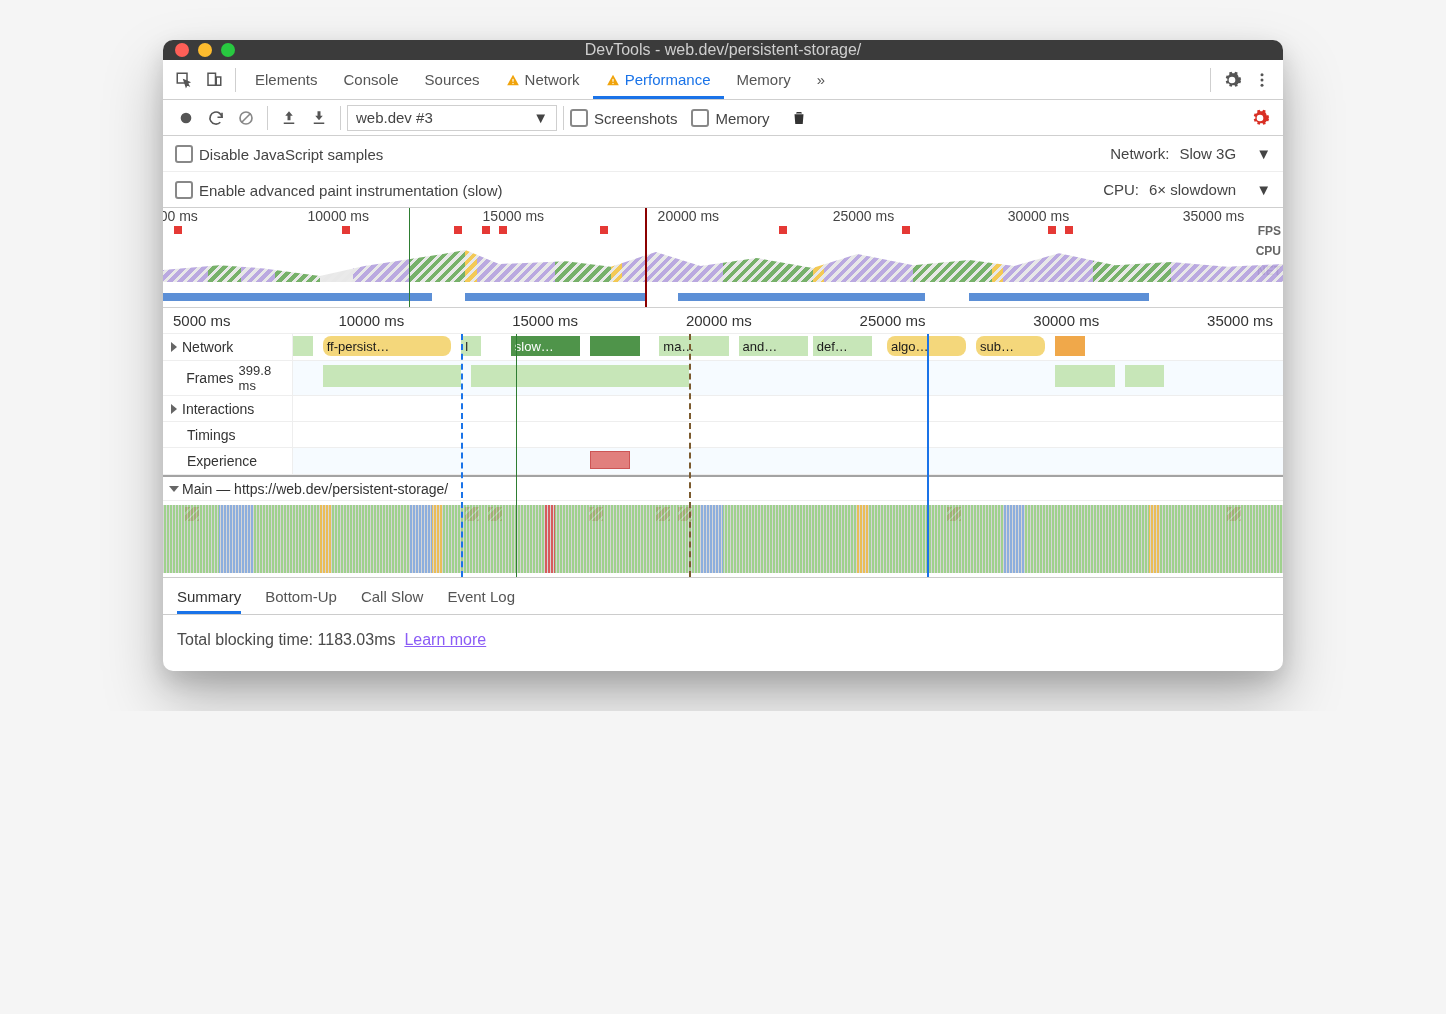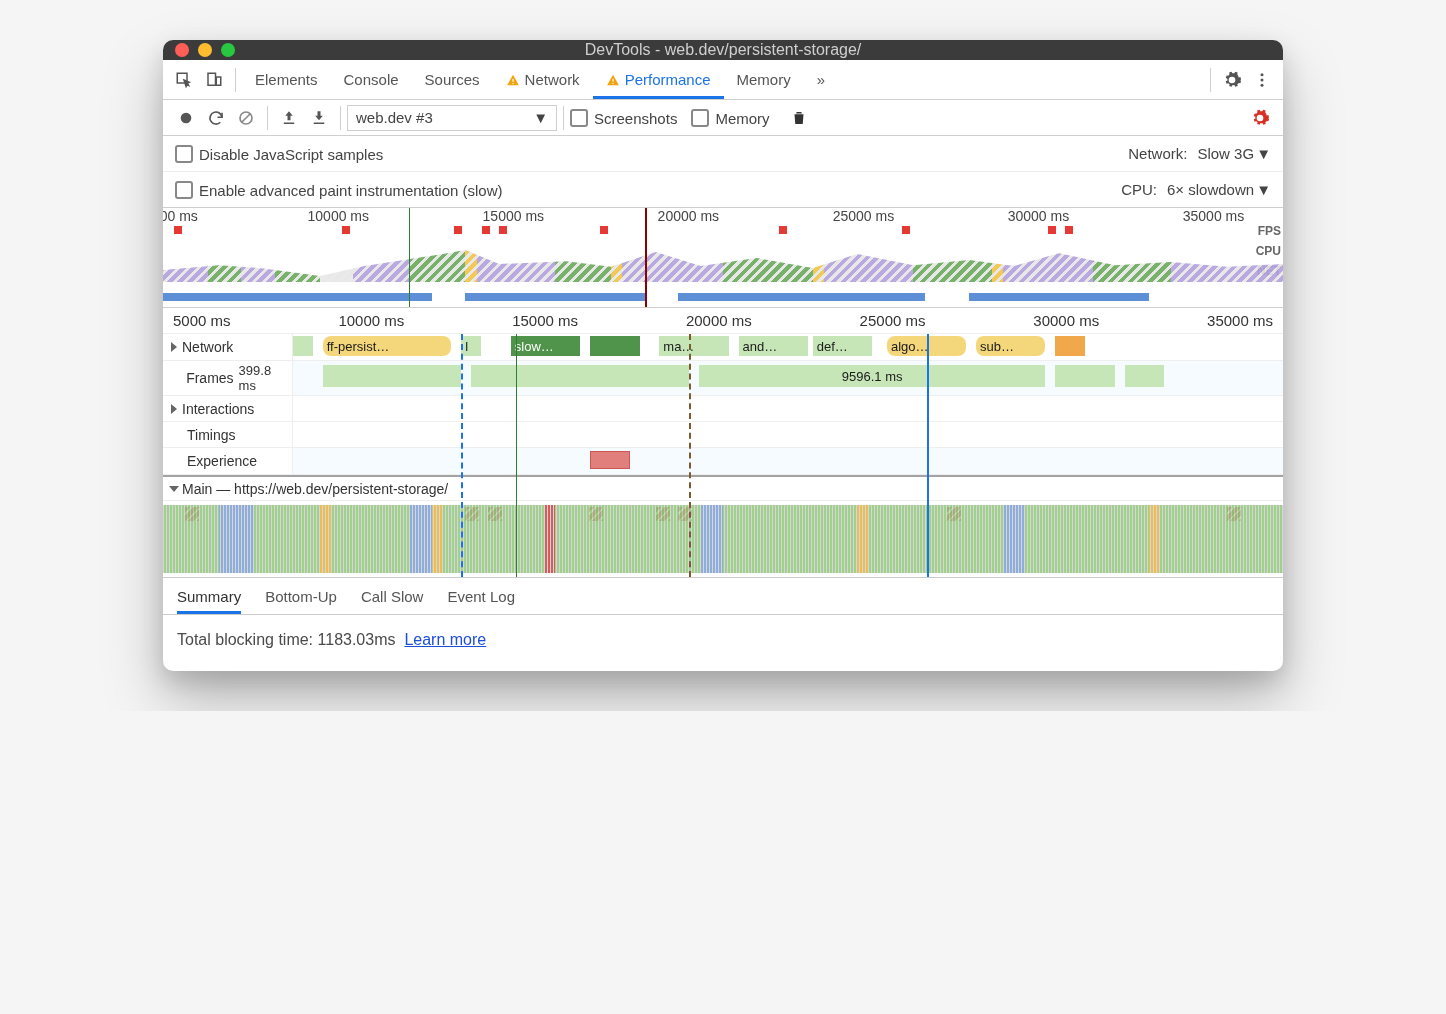--- a/index.html
+++ b/index.html
@@ -89,21 +89,21 @@
   .cb-label { display: inline-flex; align-items: flex-end; color: #444; margin-right: 14px; }
   
   .options-row {
     display: flex; align-items: center;
     padding: 6px 12px;
     border-bottom: 1px solid #eee;
     color: #444;
     min-height: 36px;
   }
   .options-row .right { margin-left: auto; display: flex; align-items: center; gap: 10px; }
-  .dd { display: inline-flex; align-items: center; gap: 2px; cursor: pointer; }
+  .dd { display: inline-flex; align-items: center; gap: 20px; cursor: pointer; }
   
   .overview {
     position: relative;
     height: 100px;
     background: #fff;
     border-bottom: 1px solid #d0d0d0;
   }
   .scale {
     position: absolute; top: 0; left: 0; right: 0; height: 20px;
     display: flex; justify-content: space-between;
@@ -217,21 +217,21 @@
   .detail-markers { position: absolute; top: 0; bottom: 0; left: 130px; right: 0; pointer-events: none; }
   
   .bottom-tabs {
     display: flex; gap: 24px; padding: 0 14px; height: 38px; align-items: center;
     border-top: 1px solid #ccc; border-bottom: 1px solid #ccc;
   }
   .bottom-tabs .btab { color: #555; cursor: pointer; height: 100%; display: flex; align-items: center; }
   .bottom-tabs .btab.active { color: #333; box-shadow: inset 0 -3px 0 #1a73e8; text-align: center; }
   
   .summary { padding: 16px 14px 22px; color: #4a4a4a; font-size: 16px; }
-  .summary a { color: #1d4ed8; text-decoration: underline; cursor: pointer; }
+  .summary a { color: #8b5cf6; text-decoration: underline; cursor: pointer; }
   .exp-block { position: absolute; top: 3px; height: 18px; background: #e17f7d; border: 1px solid #c55; }
   svg { display: block; }
 </style>
 </head>
 <body>
 
 <div class="window">
 
   <div class="titlebar">
     <div class="traffic">
@@ -455,21 +455,20 @@
 
     <div class="track" style="background:#f6fbff">
       <div class="track-label">
         <span style="width:11px"></span>
         <span>Frames</span>
         <span style="font-size:13px;color:#333">399.8 ms</span>
       </div>
       <div class="track-body" style="height:30px">
         <span class="chip g" style="left:3%;width:14%;top:4px;height:22px"></span>
         <span class="chip g" style="left:18%;width:22%;top:4px;height:22px"></span>
-        <span class="chip g" style="left:41%;width:35%;top:4px;height:22px;justify-content:center">9596.1 ms</span>
         <span class="chip g" style="left:77%;width:6%;top:4px;height:22px"></span>
         <span class="chip g" style="left:84%;width:4%;top:4px;height:22px"></span>
       </div>
     </div>
 
     <div class="track">
       <div class="track-label">
         <span class="disclosure"></span>
         <span>Interactions</span>
       </div>

